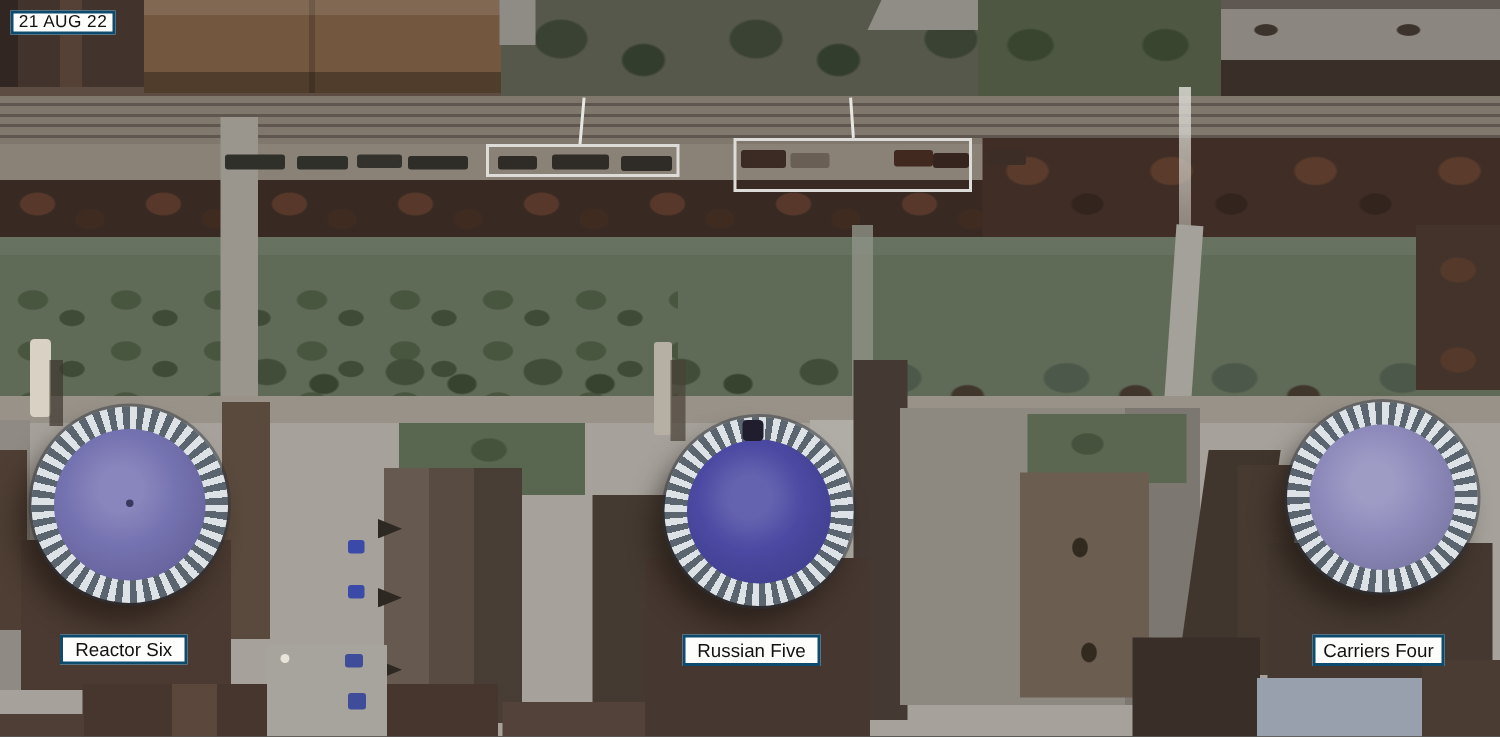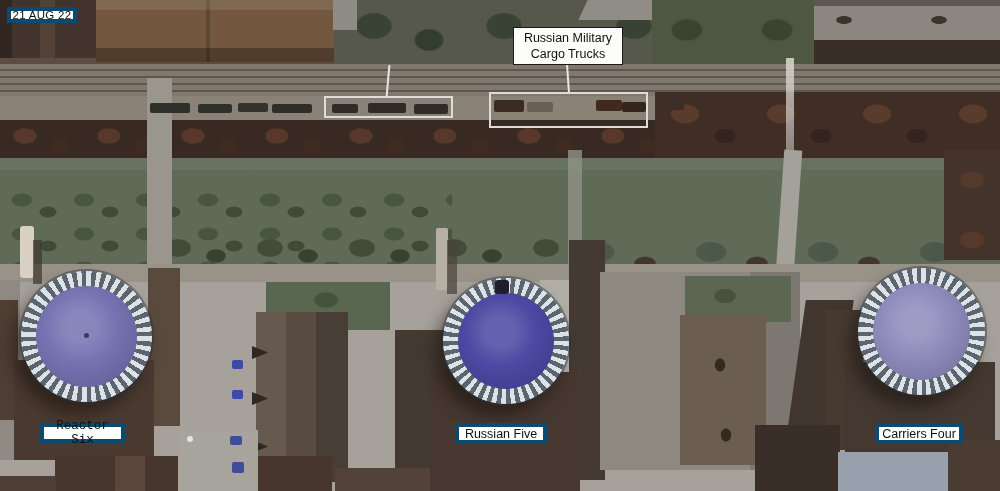--- a/index.html
+++ b/index.html
@@ -151,25 +151,25 @@
   .veh.a2{left:368px;top:103px;width:38px;height:10px;}
   .veh.a3{left:414px;top:104px;width:34px;height:10px;}
   .veh.c1{left:494px;top:100px;width:30px;height:12px;background:#3c2a24;}
   .veh.c2{left:527px;top:102px;width:26px;height:10px;background:#6a5f55;}
   .veh.c3{left:596px;top:100px;width:26px;height:11px;background:#41291f;}
   .veh.c4{left:622px;top:102px;width:24px;height:10px;background:#35251e;}
   .veh.c5{left:658px;top:100px;width:26px;height:10px;background:#3c2e26;}
 
   
   .anno{z-index:50;}
-  .label-box{background:#fdfdfc;border:4px solid #0c4a6e;color:#111;
-    display:flex;align-items:center;justify-content:center;text-align:center;}
+  .label-box{background:#fdfdfc;border:2px solid #0c4a6e;color:#111;
+    display:flex;align-items:center;justify-content:center;}
   .date-box{left:7px;top:7px;width:70px;height:16px;font-size:11.5px;letter-spacing:.3px;}
   .reactor-label{font-size:12.5px;}
-  .rl-six{left:40px;top:423px;width:85px;height:20px;font-family:Liberation Mono, monospace;}
+  .rl-six{left:40px;top:423px;width:85px;height:20px;}
   .rl-five{left:455px;top:423px;width:92px;height:21px;}
   .rl-four{left:875px;top:423px;width:88px;height:21px;}
   .callout-box{background:#fcfcfb;border:1.5px solid #1a1a1a;color:#111;
     font-size:12.5px;line-height:16px;display:flex;flex-direction:column;
     align-items:center;justify-content:center;text-align:center;}
   .co-apc{left:322px;top:27px;width:132px;height:38px;}
   .co-trk{left:513px;top:27px;width:110px;height:38px;}
   .leader{width:2px;background:#e6e6e3;}
   .ld-apc{left:387px;top:65px;height:32px;transform:rotate(5deg);}
   .ld-trk{left:567px;top:65px;height:27px;transform:rotate(-4deg);}
@@ -278,24 +278,20 @@
   <div class="veh c2"></div>
   <div class="veh c3"></div>
   <div class="veh c4"></div>
   <div class="veh c5"></div>
 
   <div class="anno label-box date-box">21 AUG 22</div>
 
   <div class="anno leader ld-apc"></div>
   <div class="anno hl-rect hl-apc"></div>
 
-  <div class="anno callout-box co-trk">
-    <span style="position:static;">Russian Military</span>
-    <span style="position:static;">Cargo Trucks</span>
-  </div>
   <div class="anno leader ld-trk"></div>
   <div class="anno hl-rect hl-trk"></div>
 
   <div class="anno label-box reactor-label rl-six">Reactor Six</div>
   <div class="anno label-box reactor-label rl-five">Russian Five</div>
   <div class="anno label-box reactor-label rl-four">Carriers Four</div>
 
 </div>
 
 </body></html>

